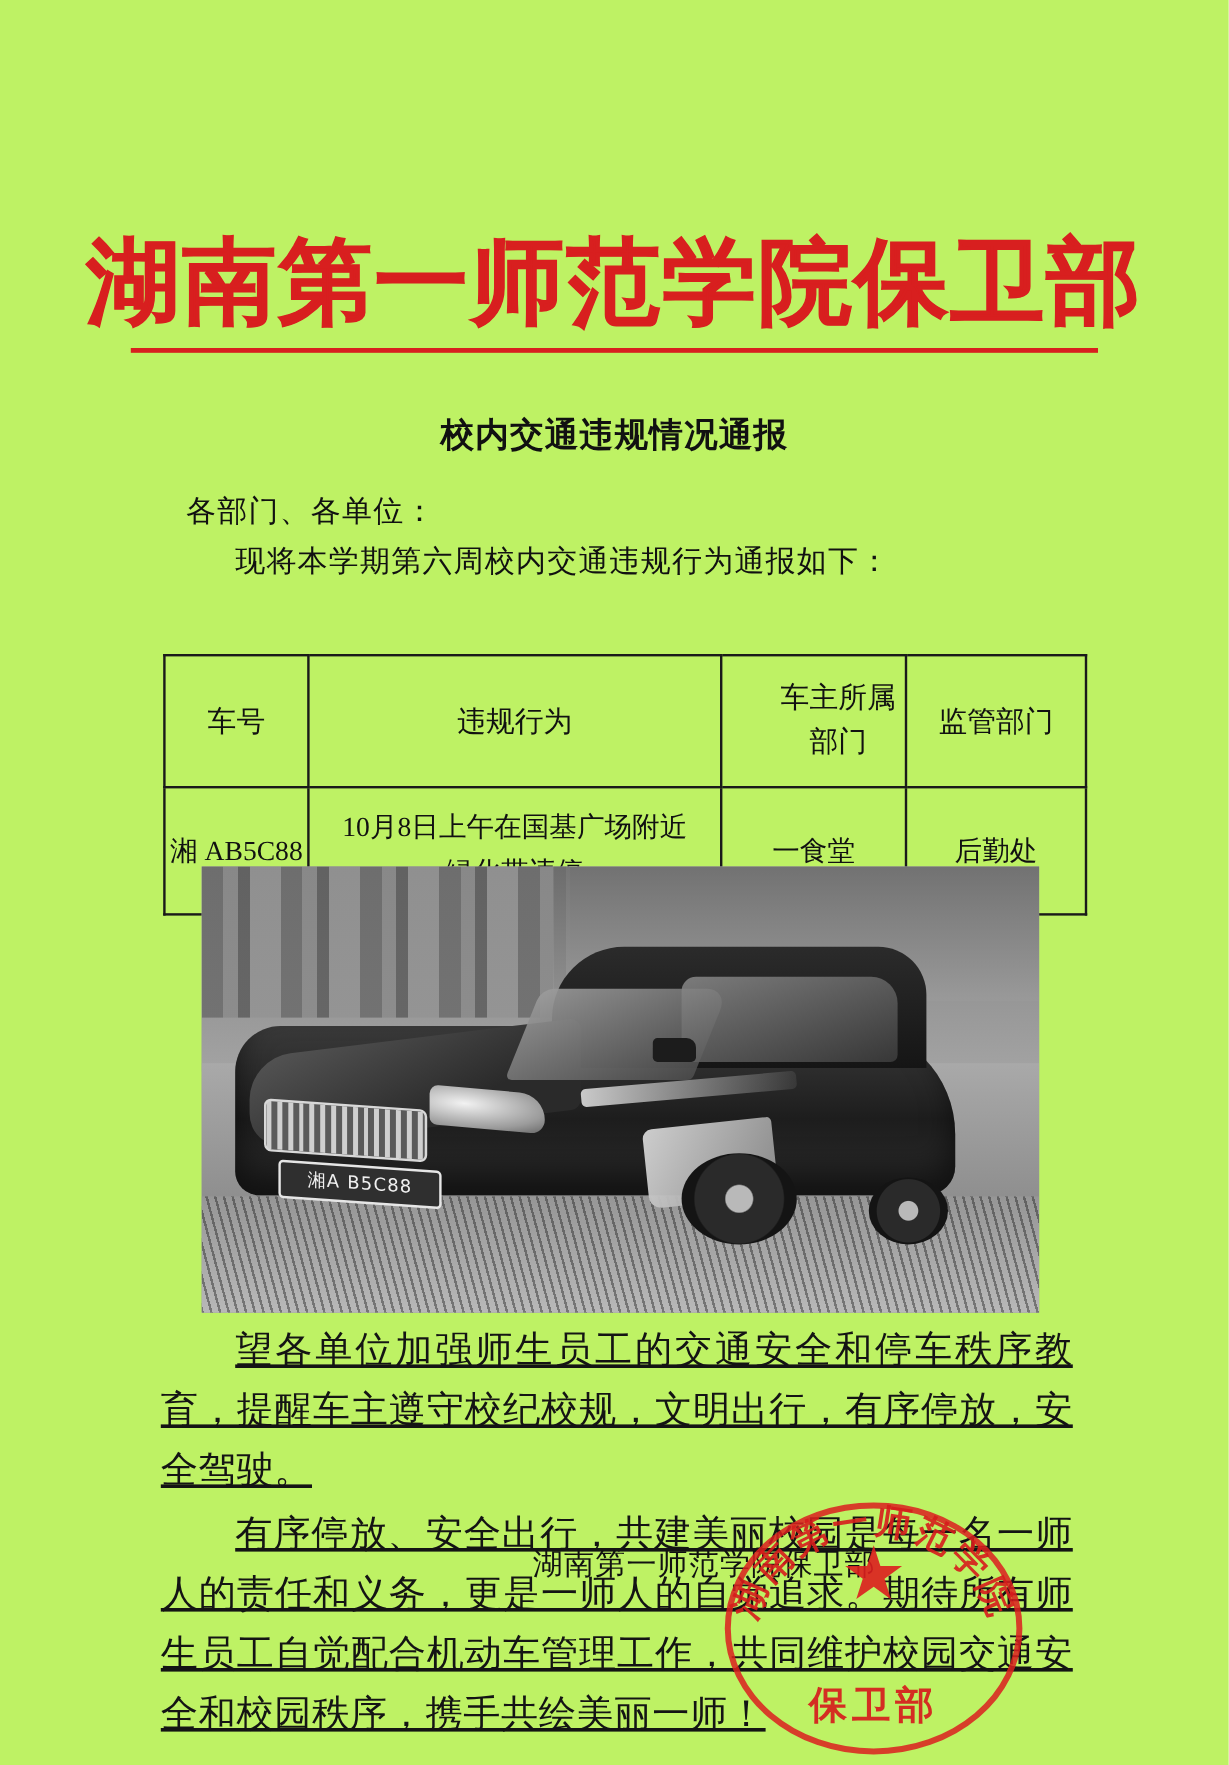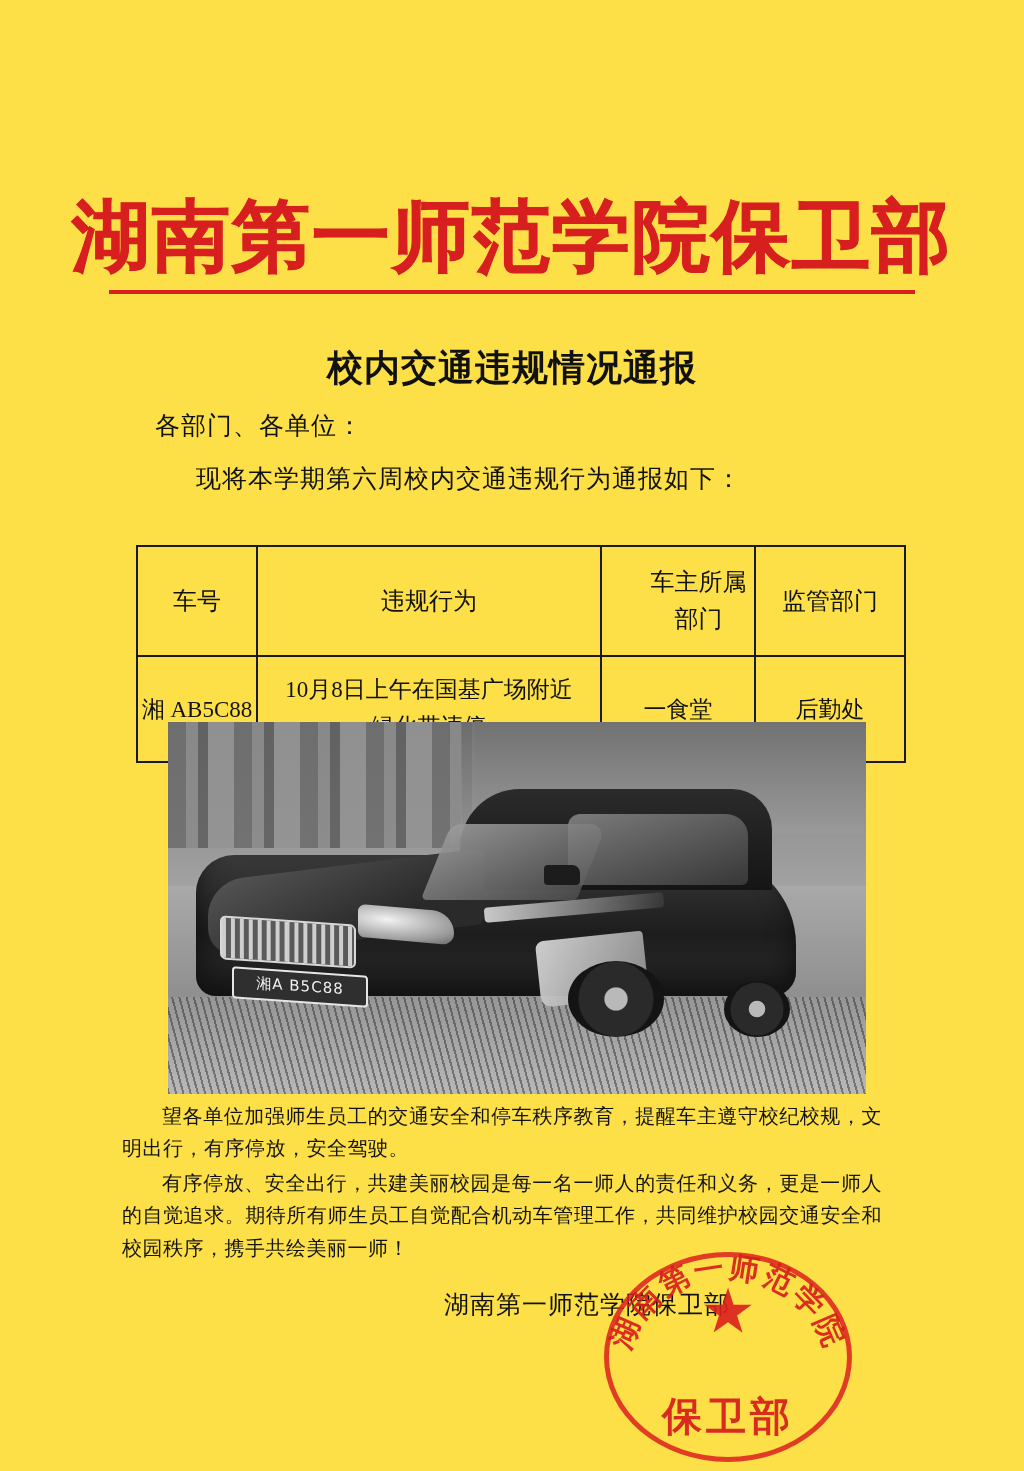--- a/index.html
+++ b/index.html
@@ -12,21 +12,21 @@
     height: 1471px;
     position: relative;
     font-family: "Liberation Serif", "DejaVu Serif", serif;
     color: #111;
     overflow: hidden;
   }
 
   .page {
     position: absolute;
     inset: 0;
-    background: #fde047;
+    background: #bef264;
   }
 
   
   .masthead {
     position: absolute;
     top: 196px;
     left: 0;
     width: 100%;
     text-align: center;
   }
@@ -49,36 +49,36 @@
 
   
   .doc-title {
     position: absolute;
     top: 344px;
     left: 0;
     width: 100%;
     text-align: center;
     font-family: Liberation Serif, serif;
     font-weight: bold;
-    font-size: 36px;
+    font-size: 28px;
     letter-spacing: 1px;
     color: #111;
   }
 
   
   .salutation {
     position: absolute;
     top: 409px;
     left: 155px;
     font-size: 25px;
     letter-spacing: 1px;
   }
   .intro {
     position: absolute;
-    top: 462px;
+    top: 451px;
     left: 196px;
     font-size: 25px;
     letter-spacing: 1px;
   }
 
   
   .vio-table {
     position: absolute;
     top: 505px;
     left: 136px;
@@ -297,26 +297,27 @@
     width: 6%;
     height: 8%;
     background: #1c1c1c;
     border-radius: 4px 8px 4px 4px;
   }
 
   
   .body-text {
     position: absolute;
     top: 1100px;
-    left: 122px;
+    left: 134px;
     width: 760px;
-    font-size: 20px;
+    font-size: 31px;
     line-height: 1.62;
     letter-spacing: .5px;
     color: #141414;
+    text-decoration: underline;
   }
   .body-text p {
     margin: 0 0 2px 0;
     text-indent: 2em;
     text-align: justify;
   }
 
   
   .signature {
     position: absolute;
@@ -369,21 +370,21 @@
   }
   .seal-bottom {
     position: absolute;
     left: 0;
     bottom: 18px;
     width: 100%;
     text-align: center;
     color: rgba(214,28,28,.92);
     font-family: "DejaVu Serif", "Liberation Serif", serif;
     font-weight: bold;
-    font-size: 40px;
+    font-size: 32px;
     letter-spacing: 4px;
   }
 </style>
 </head>
 <body>
 
 <div class="page">
 
   <div class="masthead">
     <div class="masthead-title">湖南第一师范学院保卫部</div>

